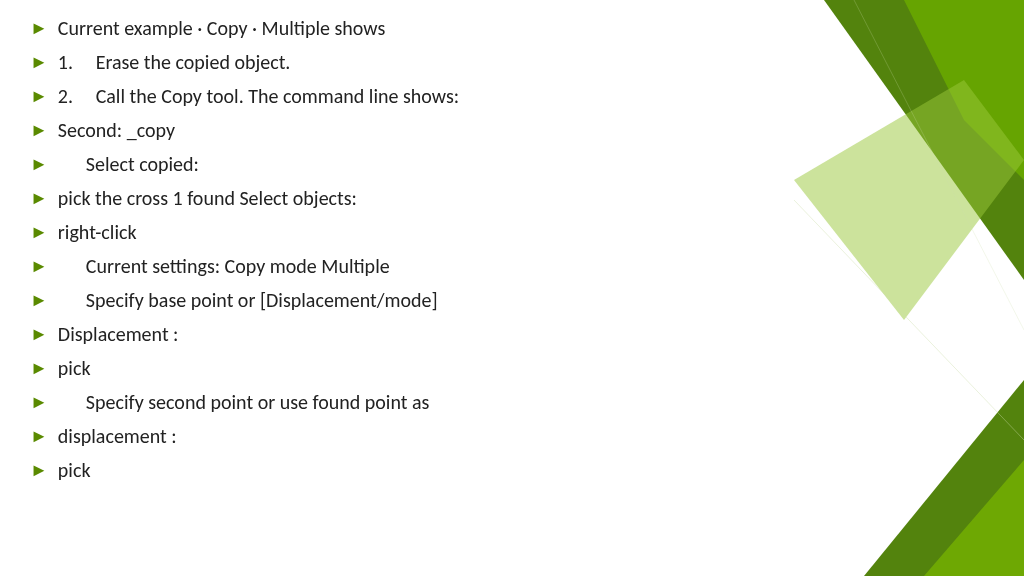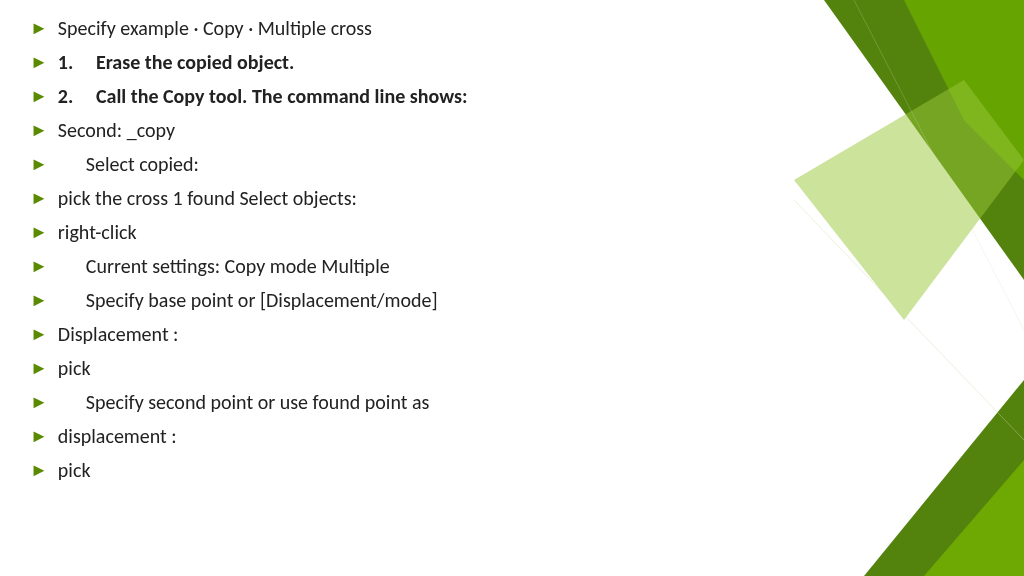--- a/index.html
+++ b/index.html
@@ -44,21 +44,21 @@
       font-size: 18px;
       margin-right: 10px;
       margin-top: 2px;
       flex-shrink: 0;
     }
 
     .bullet-text {
       flex: 1;
     }
 
-    .bold { font-weight: bold; }
+    .bold { font-weight: normal; }
 
     .indent {
       padding-left: 28px;
     }
   </style>
 </head>
 <body>
 
 <svg class="bg-shapes" viewBox="0 0 320 576" xmlns="http://www.w3.org/2000/svg">
 
@@ -74,21 +74,21 @@
 
   <line x1="90" y1="200" x2="320" y2="440" stroke="#ccddaa" stroke-width="1" opacity="0.4"></line>
   <line x1="150" y1="0" x2="320" y2="330" stroke="#ccddaa" stroke-width="0.8" opacity="0.3"></line>
 </svg>
 
 <div class="content">
 
   <div class="bullet-item">
     <span class="bullet-arrow">►</span>
     <span class="bullet-text">
-      <span>Specify example</span><span> · Copy  · Multiple cross</span>
+      <span>Current example</span><span> · Copy  · Multiple shows</span>
     </span>
   </div>
 
   <div class="bullet-item">
     <span class="bullet-arrow">►</span>
     <span class="bullet-text bold">
       <span>1.</span>&nbsp;&nbsp;&nbsp;&nbsp;
       <span>Erase the copied object.</span>
     </span>
   </div>

